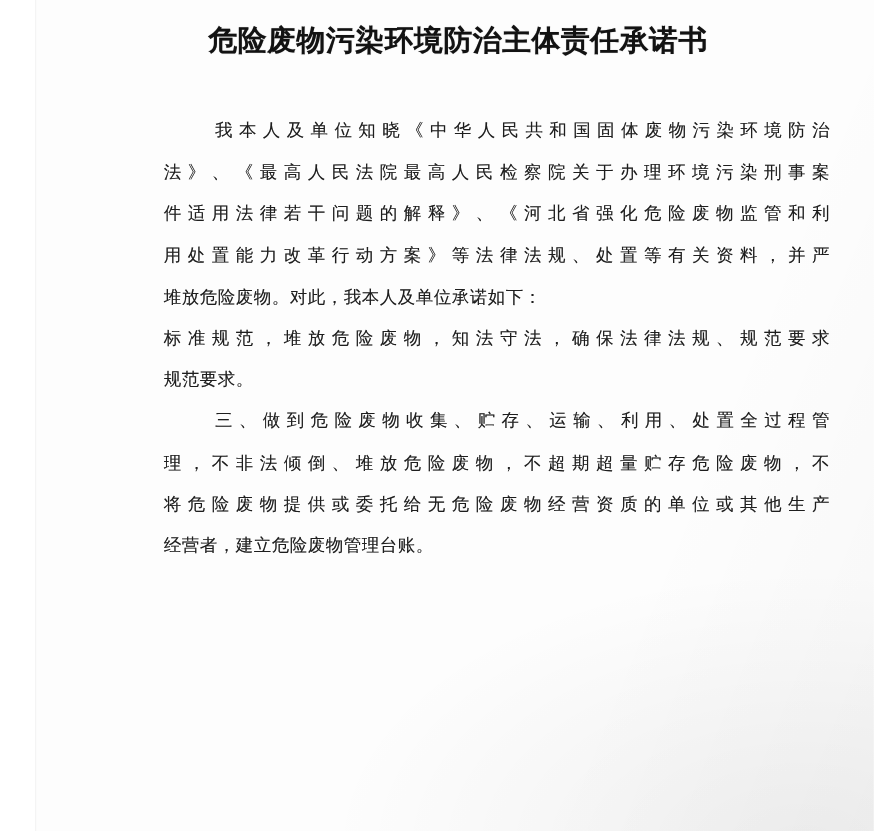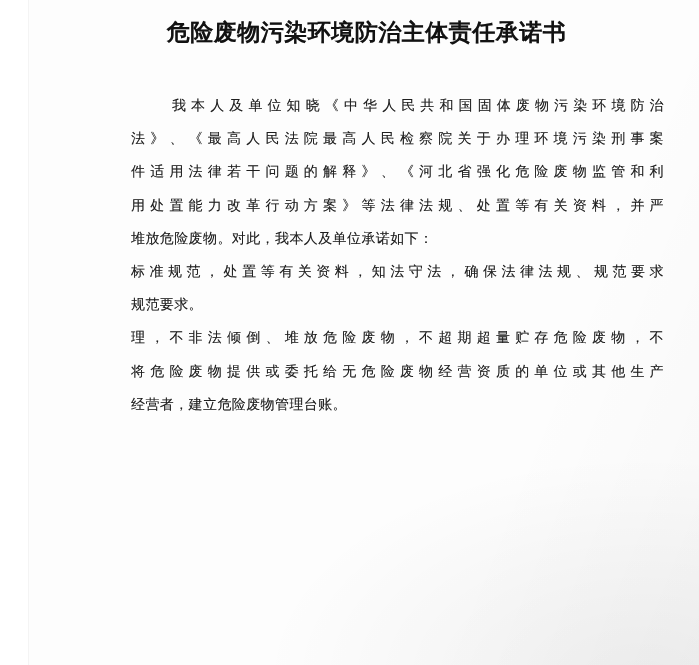--- a/index.html
+++ b/index.html
@@ -94,26 +94,27 @@
 
       <div class="para">
         <div class="line indent">我本人及单位知晓《中华人民共和国固体废物污染环境防治</div>
         <div class="line">法》、《最高人民法院最高人民检察院关于办理环境污染刑事案</div>
         <div class="line">件适用法律若干问题的解释》、《河北省强化危险废物监管和利</div>
         <div class="line">用处置能力改革行动方案》等法律法规、处置等有关资料，并严</div>
         <div class="line para-end">堆放危险废物。对此，我本人及单位承诺如下：</div>
       </div>
 
       <div class="para">
-        <div class="line">标准规范，处置等有关资料，知法守法，确保法律法规、规范要求</div>
+        <div class="line">标准规范，堆放危险废物，知法守法，确保法律法规、规范要求</div>
         <div class="line para-end">规范要求。</div>
       </div>
 
 
       <div class="para">
+        <div class="line indent">三、做到危险废物收集、贮存、运输、利用、处置全过程管</div>
         <div class="line">理，不非法倾倒、堆放危险废物，不超期超量贮存危险废物，不</div>
         <div class="line">将危险废物提供或委托给无危险废物经营资质的单位或其他生产</div>
         <div class="line para-end">经营者，建立危险废物管理台账。</div>
       </div>
 
     </div>
   </div>
 </div>
 
 </body></html>

